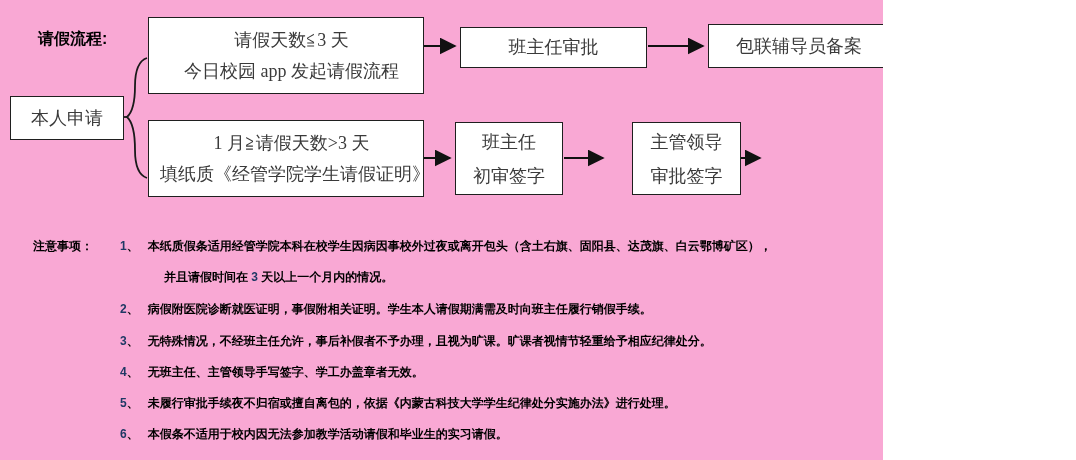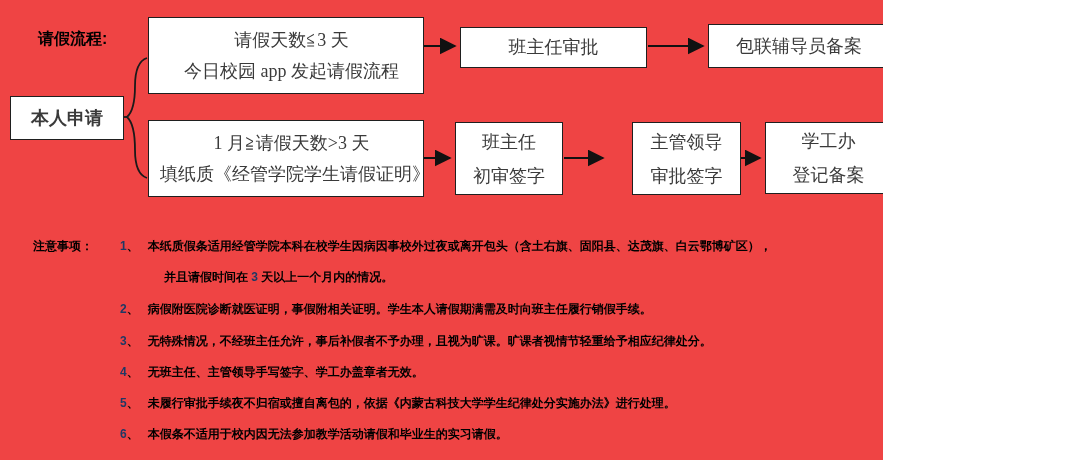--- a/index.html
+++ b/index.html
@@ -4,21 +4,21 @@
 <style>
   html, body {
     margin: 0;
     padding: 0;
     background: #ffffff;
   }
   .canvas {
     position: relative;
     width: 883px;
     height: 460px;
-    background: #ef4444;
+    background: #f9a8d4;
     overflow: hidden;
   }
   .connectors {
     position: absolute;
     left: 0;
     top: 0;
     z-index: 0;
   }
   
   .fc-title {
@@ -105,21 +105,21 @@
 
     <path d="M147,58 Q135,62 135,86 Q135,110 127,117 Q135,124 135,150 Q135,174 147,178" fill="none" stroke="#1a1a1a" stroke-width="1.8"></path>
     <line x1="122" y1="117" x2="127" y2="117" stroke="#1a1a1a" stroke-width="1.8"></line>
 
     <path d="M892,38 Q904,42 904,66 Q904,94 912,102 Q904,110 904,134 Q904,160 892,165" fill="none" stroke="#1a1a1a" stroke-width="1.8"></path>
     <line x1="912" y1="102" x2="919" y2="102" stroke="#1a1a1a" stroke-width="1.8"></line>
   </svg>
 
   <div class="fc-title">请假流程:</div>
 
-  <div class="box center" style="left:10px; top:96px; width:114px; height:44px;font-weight:bold;">
+  <div class="box center" style="left:10px; top:96px; width:114px; height:44px;">
     <span class="ln">本人申请</span>
   </div>
 
   <div class="box leftpad" style="left:148px; top:17px; width:276px; height:77px;">
     <span class="ln">请假天数≦3 天</span>
     <span class="ln">今日校园 app 发起请假流程</span>
   </div>
 
   <div class="box leftpad" style="left:148px; top:120px; width:276px; height:77px;">
     <span class="ln">1 月≧请假天数&gt;3 天</span>
@@ -133,24 +133,20 @@
     <span class="ln">班主任审批</span>
   </div>
 
   <div class="box center small-steps" style="left:455px; top:122px; width:108px; height:73px;">
     <span class="ln">班主任</span>
     <span class="ln">初审签字</span>
   </div>
   <div class="box center small-steps" style="left:608px; top:122px; width:109px; height:73px;margin-left:24px;">
     <span class="ln">主管领导</span>
     <span class="ln">审批签字</span>
-  </div>
-  <div class="box center small-steps" style="left:765px; top:122px; width:127px; height:72px;">
-    <span class="ln">学工办</span>
-    <span class="ln">登记备案</span>
   </div>
 
   <div class="box center end-box" style="left:920px; top:52px; width:114px; height:112px;gap:37px;">
     <span class="ln">请假期满</span>
     <span class="ln">班主任</span>
     <span class="ln">处销假</span>
   </div>
 
   <div class="note-line" style="left:33px; top:235px;">注意事项：</div>
 

